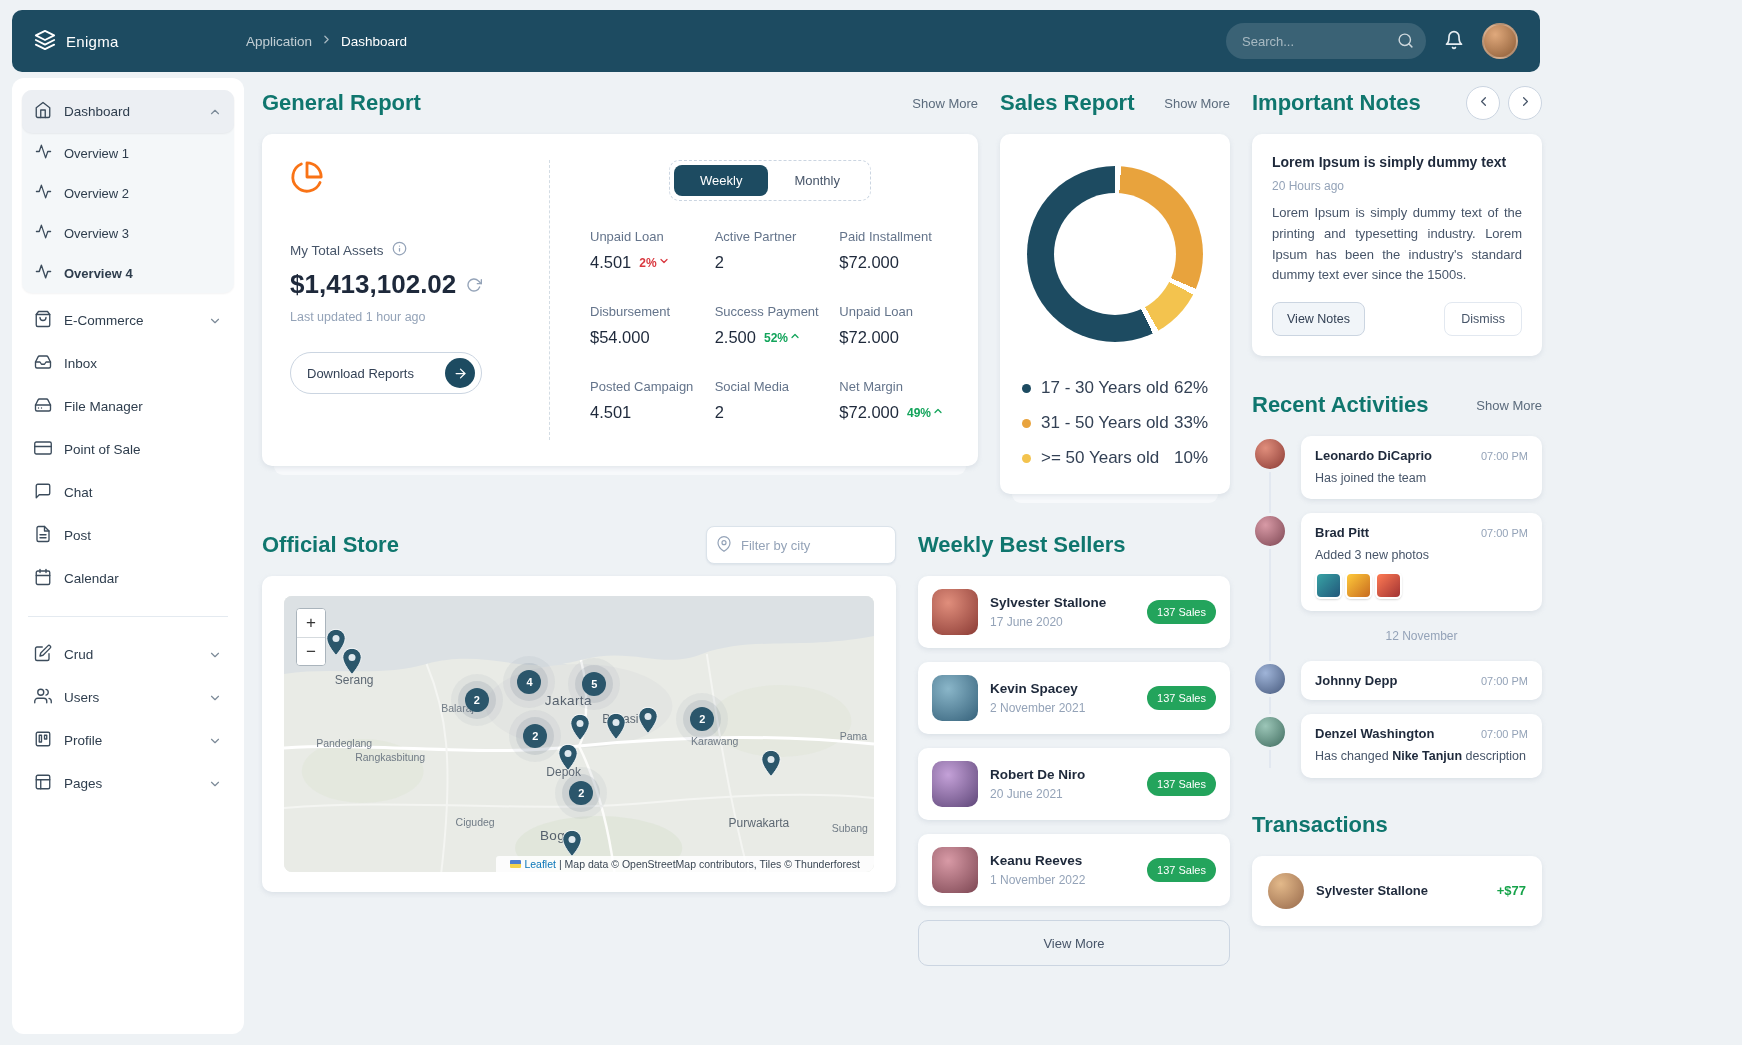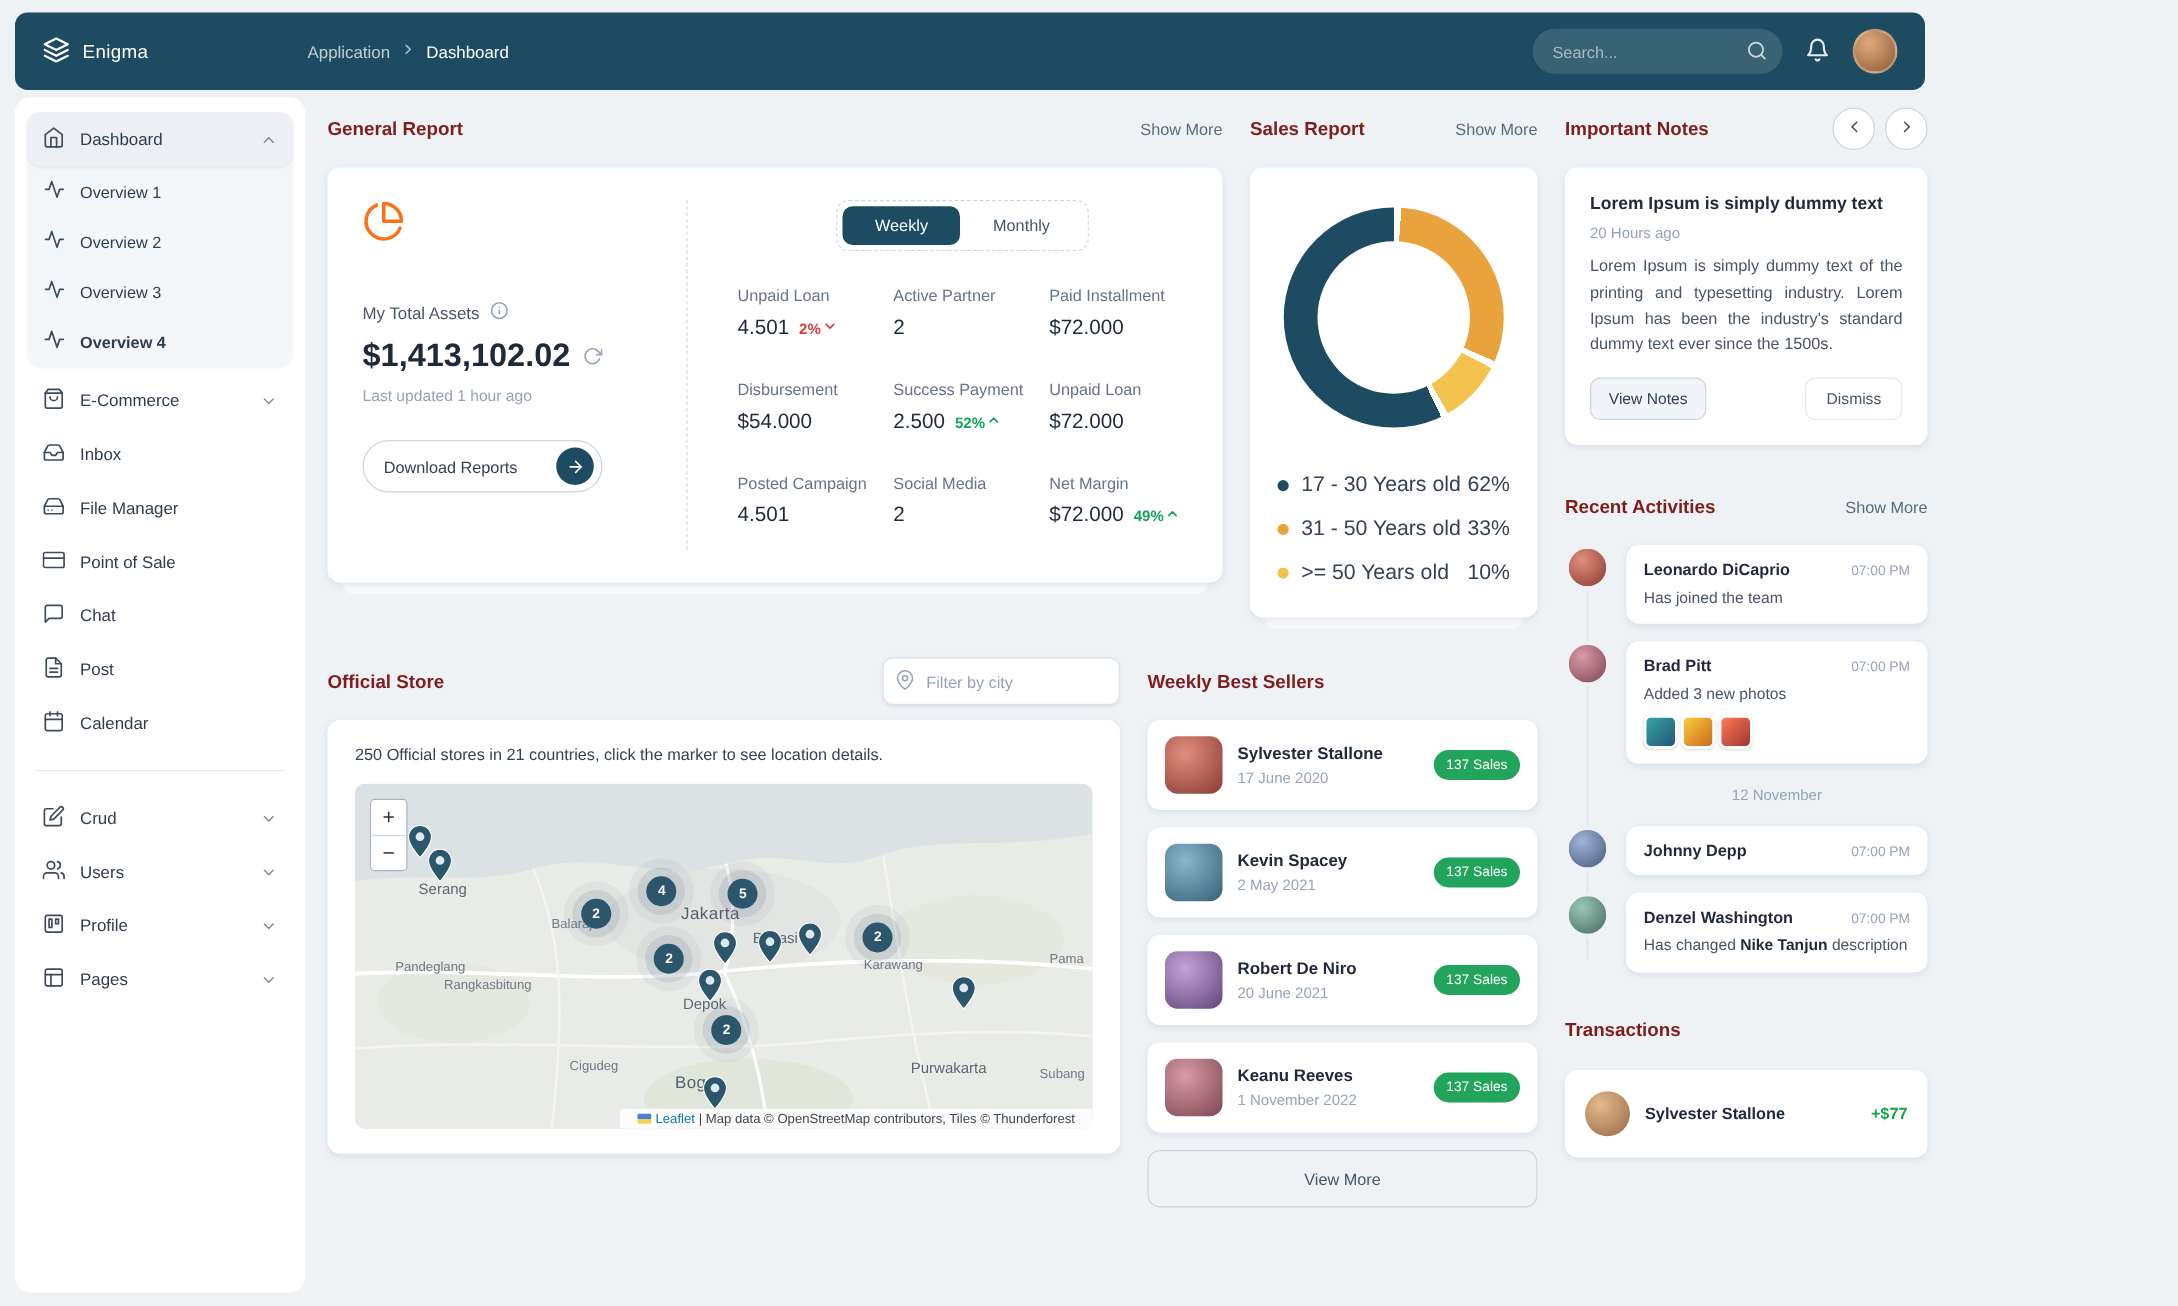--- a/index.html
+++ b/index.html
@@ -38,21 +38,21 @@
   .side-item .i { color:#3c4c5c; }
   .menu-group { background:#f4f7f9; border-radius:10px; margin-bottom:6px; box-shadow:0 1px 2px rgba(15,23,42,.05); }
   .menu-group .group-head { background:#eceff3; border-radius:10px; box-shadow:0 1px 2px rgba(15,23,42,.06); }
   .subitem { height:40px; padding-left:13px; font-size:13px; }
   .subitem.active { font-weight:700; }
   .chev { margin-left:auto; color:#7c8a98; display:flex; }
   .side-divider { height:1px; background:#e4eaf0; margin:16px 6px; }
 
   
   .sec-head { display:flex; align-items:center; height:42px; margin-bottom:10px; }
-  .sec-title { font-size:15px; font-weight:700; color:#7f1d1d; }
+  .sec-title { font-size:22px; font-weight:700; color:#0f766e; }
   .show-more { margin-left:auto; font-size:13px; color:#5b6b7c; background:none; border:none; cursor:pointer; font-family:inherit; }
   .card { background:#fff; border-radius:10px; box-shadow:0 2px 5px rgba(148,163,184,.22); position:relative; }
   .stacked::after { content:""; position:absolute; left:12px; right:12px; bottom:-9px; height:18px;
                     background:rgba(255,255,255,.55); border-radius:10px; z-index:-1; }
   .row-top { display:grid; grid-template-columns:minmax(0,1fr) 230px; gap:22px; position:relative; z-index:1; }
   .row-bottom { display:grid; grid-template-columns:minmax(0,1fr) 312px; gap:22px; margin-top:30px; }
 
   
   .gr-card { padding:26px 28px; display:flex; min-height:332px; }
   .gr-left { width:235px; flex:0 0 auto; display:flex; flex-direction:column; }
@@ -551,21 +551,20 @@
                 <span class="pin-ic i">
                   <svg width="16" height="16" viewBox="0 0 24 24" fill="none" stroke="currentColor" stroke-width="1.8" stroke-linecap="round" stroke-linejoin="round">
                       <path d="M21 10c0 7-9 13-9 13s-9-6-9-13a9 9 0 0 1 18 0z"></path>
                       <circle cx="12" cy="10" r="3"></circle>
                     </svg>
                 </span>
                 <input type="text" placeholder="Filter by city" style="">
               </div>
             </div>
             <div class="card store-card">
-              <p class="store-desc">250 Official stores in 21 countries, click the marker to see location details.</p>
               <div class="map">
                 <svg class="map-bg" viewBox="0 0 600 276" preserveAspectRatio="none">
                   <rect width="600" height="276" fill="#e9ebe6"></rect>
                   <path d="M0,78 C50,70 95,82 145,68 C205,52 240,80 302,64 C352,50 385,74 425,58 C475,40 525,54 600,40 L600,0 L0,0 Z" fill="#dce1e4"></path>
                   <path d="M255,64 q22,30 55,22 q-12,-22 -55,-22" fill="#dce1e4"></path>
                   <ellipse cx="300" cy="110" rx="95" ry="42" fill="#e3e5e2"></ellipse>
                   <ellipse cx="80" cy="175" rx="62" ry="32" fill="#e2e7dc" opacity="0.8"></ellipse>
                   <ellipse cx="505" cy="125" rx="72" ry="36" fill="#e2e7dc" opacity="0.7"></ellipse>
                   <ellipse cx="320" cy="252" rx="85" ry="32" fill="#dfe5d8" opacity="0.8"></ellipse>
                   <path d="M0,152 C100,146 200,162 300,150 C400,140 500,138 600,148" stroke="#ffffff" stroke-width="3" fill="none"></path>
@@ -648,21 +647,21 @@
               <div class="seller-info">
                 <div class="seller-name">Sylvester Stallone</div>
                 <div class="seller-date">17 June 2020</div>
               </div>
               <span class="sales-badge">137 Sales</span>
             </div>
             <div class="card seller-card">
               <div class="seller-avatar av-8"></div>
               <div class="seller-info">
                 <div class="seller-name">Kevin Spacey</div>
-                <div class="seller-date">2 May 2021</div>
+                <div class="seller-date">2 November 2021</div>
               </div>
               <span class="sales-badge">137 Sales</span>
             </div>
             <div class="card seller-card">
               <div class="seller-avatar av-6"></div>
               <div class="seller-info">
                 <div class="seller-name">Robert De Niro</div>
                 <div class="seller-date">20 June 2021</div>
               </div>
               <span class="sales-badge">137 Sales</span>

